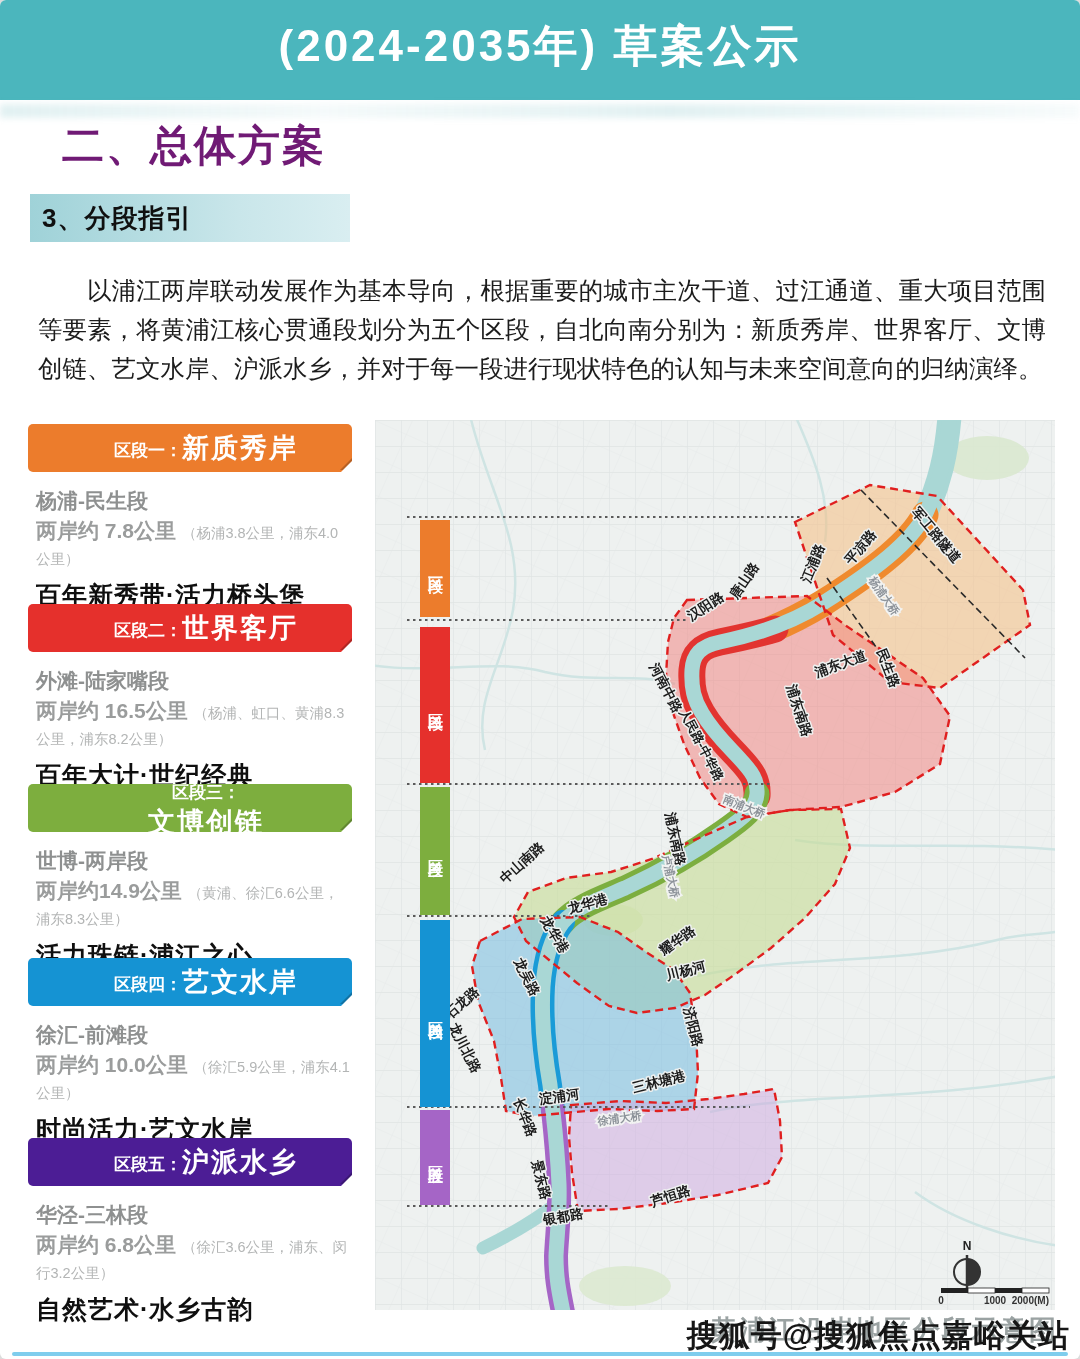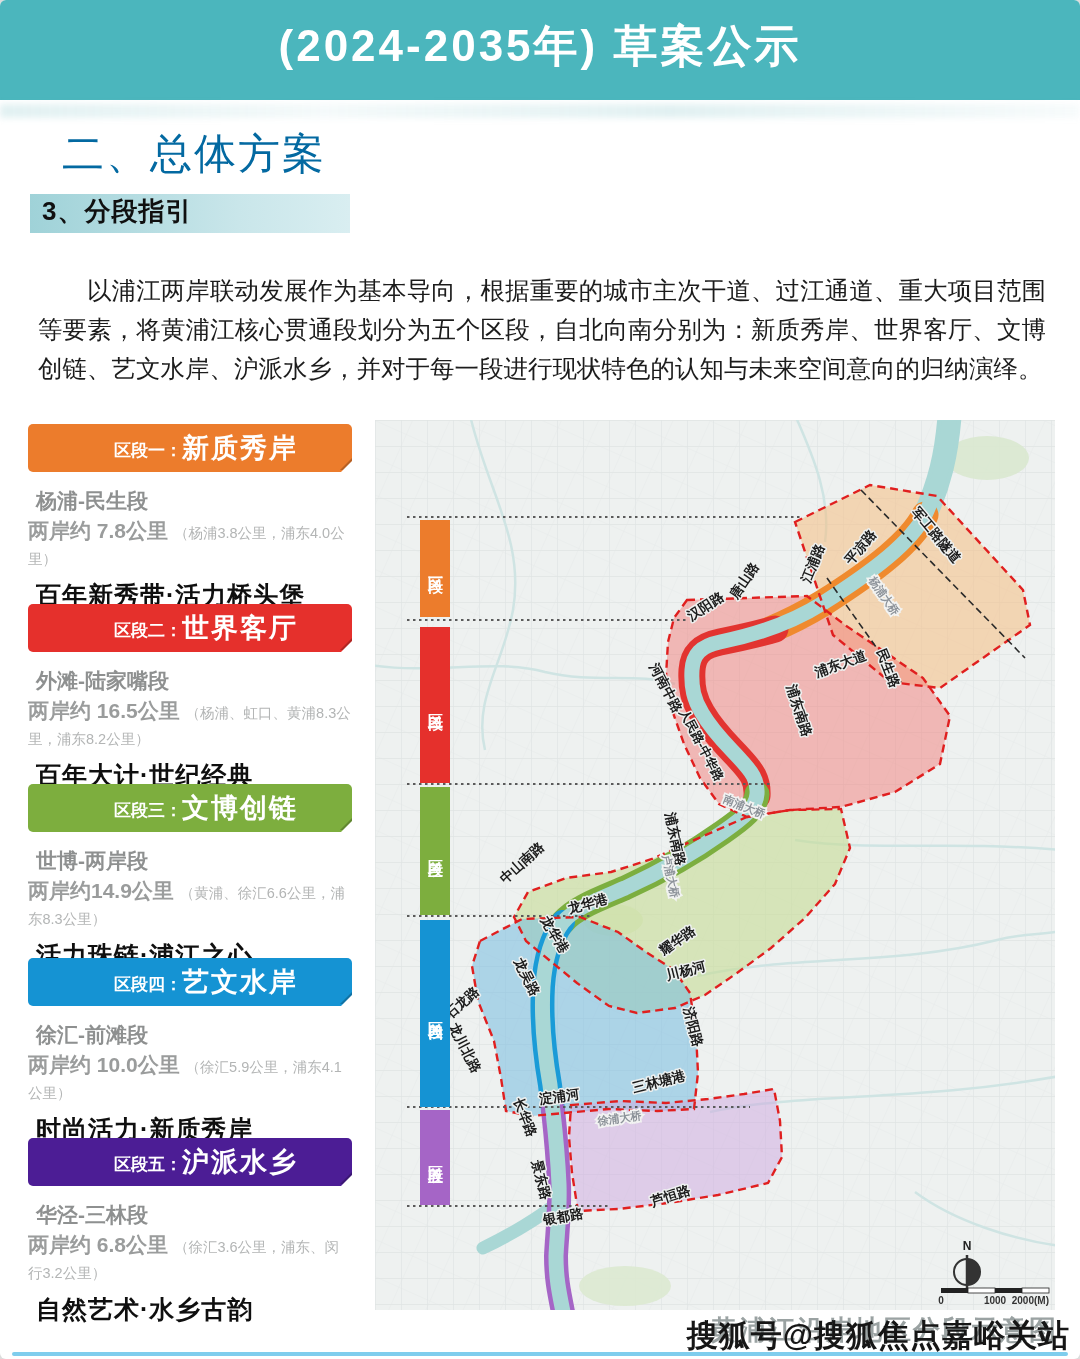--- a/index.html
+++ b/index.html
@@ -6,38 +6,38 @@
   .page{position:relative;width:1080px;height:1359px;margin:0 auto;background:#ffffff;overflow:hidden;
         font-family:"Liberation Sans","DejaVu Sans",sans-serif;border-radius:6px;}
   
   .header{position:absolute;top:0;left:0;right:0;height:100px;background:#4bb6bd;
           display:flex;align-items:center;justify-content:center;}
   .header-title{color:#fff;font-size:44px;font-weight:bold;letter-spacing:3px;padding-bottom:8px;}
   .smudge{position:absolute;top:104px;left:0;right:0;height:14px;
           background:linear-gradient(90deg,rgba(120,190,195,.22),rgba(120,190,195,.08) 30%,rgba(120,190,195,.22) 62%,rgba(120,190,195,.06));
           filter:blur(3px);}
   
-  .sec-heading{position:absolute;left:62px;top:126px;font-size:42px;font-weight:normal;color:#0369a1;letter-spacing:2px;}
-  .sub-box{position:absolute;left:30px;top:194px;width:320px;height:39px;
+  .sec-heading{position:absolute;left:62px;top:118px;font-size:42px;font-weight:bold;color:#701a75;letter-spacing:2px;}
+  .sub-box{position:absolute;left:30px;top:194px;width:320px;height:48px;
            background:linear-gradient(90deg,#9fd2d8 0%,#c9e6ea 65%,#d9eef1 100%);
-           display:flex;align-items:flex-start;}
+           display:flex;align-items:center;}
   .sub-box span{font-size:26px;font-weight:bold;color:#101010;padding-left:12px;letter-spacing:1px;}
   .intro{position:absolute;left:38px;top:246px;width:1008px;font-size:24.5px;line-height:39px;
          color:#1c1c1c;text-align:justify;text-indent:2em;font-weight:500;}
   
   .card{position:absolute;left:28px;width:324px;}
   .banner{position:relative;height:48px;border-radius:5px;display:flex;align-items:center;justify-content:center;color:#fff;padding-left:32px;}
   .banner::before{content:"";position:absolute;right:0;bottom:2px;width:12px;height:12px;
                   background:rgba(0,0,0,.22);clip-path:polygon(0 100%,100% 0,100% 100%);}
   .banner::after{content:"";position:absolute;right:-1px;bottom:-1px;width:0;height:0;
                  border-left:13px solid transparent;border-bottom:13px solid #ffffff;}
   .badge{font-size:17px;font-weight:bold;margin-top:4px;}
   .bname{font-size:27px;font-weight:bold;letter-spacing:2px;}
   .seg-range{margin:15px 0 2px 8px;font-size:21px;font-weight:bold;color:#8e9090;}
-  .seg-length{margin:2px 0 0 0;font-size:21px;color:#9a9c9c;font-weight:bold;}
+  .seg-length{margin:2px 0 0 8px;font-size:21px;color:#9a9c9c;font-weight:bold;}
   .seg-detail{font-size:14.5px;color:#b3b5b5;font-weight:normal;}
   .seg-slogan{margin:10px 0 0 8px;font-size:25px;font-weight:bold;color:#0f0f0f;letter-spacing:1px;}
   
   .map{position:absolute;left:375px;top:420px;width:680px;height:890px;background:#eef1f0;}
   .map svg{position:absolute;left:0;top:0;}
   .mbar{position:absolute;left:45px;width:30px;display:flex;align-items:center;justify-content:center;
         writing-mode:vertical-rl;text-orientation:upright;color:#fff;font-size:15px;font-weight:bold;letter-spacing:3px;}
   text.road{font-size:13.5px;font-weight:bold;fill:#1b1b1b;text-anchor:middle;
             paint-order:stroke;stroke:#eef1f0;stroke-width:3px;stroke-linejoin:round;}
   text.road-long{font-size:12.5px;}
@@ -87,21 +87,21 @@
     </div>
     <div class="seg-range">外滩-陆家嘴段</div>
     <div class="seg-length">
       <span>两岸约 16.5公里</span>
       <span class="seg-detail">（杨浦、虹口、黄浦8.3公里，浦东8.2公里）</span>
     </div>
     <div class="seg-slogan">百年大计·世纪经典</div>
   </div>
 
   <div class="card" style="top:784px">
-    <div class="banner" style="background: rgb(125, 174, 62);">
+    <div class="banner" style="background: rgb(125, 174, 62); flex-direction: column;">
       <span class="badge">区段三：</span>
       <span class="bname">文博创链</span>
     </div>
     <div class="seg-range">世博-两岸段</div>
     <div class="seg-length">
       <span>两岸约14.9公里</span>
       <span class="seg-detail">（黄浦、徐汇6.6公里，浦东8.3公里）</span>
     </div>
     <div class="seg-slogan">活力珠链·浦江之心</div>
   </div>
@@ -109,21 +109,21 @@
   <div class="card" style="top:958px">
     <div class="banner" style="background: rgb(21, 147, 211);">
       <span class="badge">区段四：</span>
       <span class="bname">艺文水岸</span>
     </div>
     <div class="seg-range">徐汇-前滩段</div>
     <div class="seg-length">
       <span>两岸约 10.0公里</span>
       <span class="seg-detail">（徐汇5.9公里，浦东4.1公里）</span>
     </div>
-    <div class="seg-slogan">时尚活力·新质秀岸</div>
+    <div class="seg-slogan">时尚活力·艺文水岸</div>
   </div>
 
   <div class="card" style="top:1138px">
     <div class="banner" style="background: #4c1d95;">
       <span class="badge">区段五：</span>
       <span class="bname">沪派水乡</span>
     </div>
     <div class="seg-range">华泾-三林段</div>
     <div class="seg-length">
       <span>两岸约 6.8公里</span>

